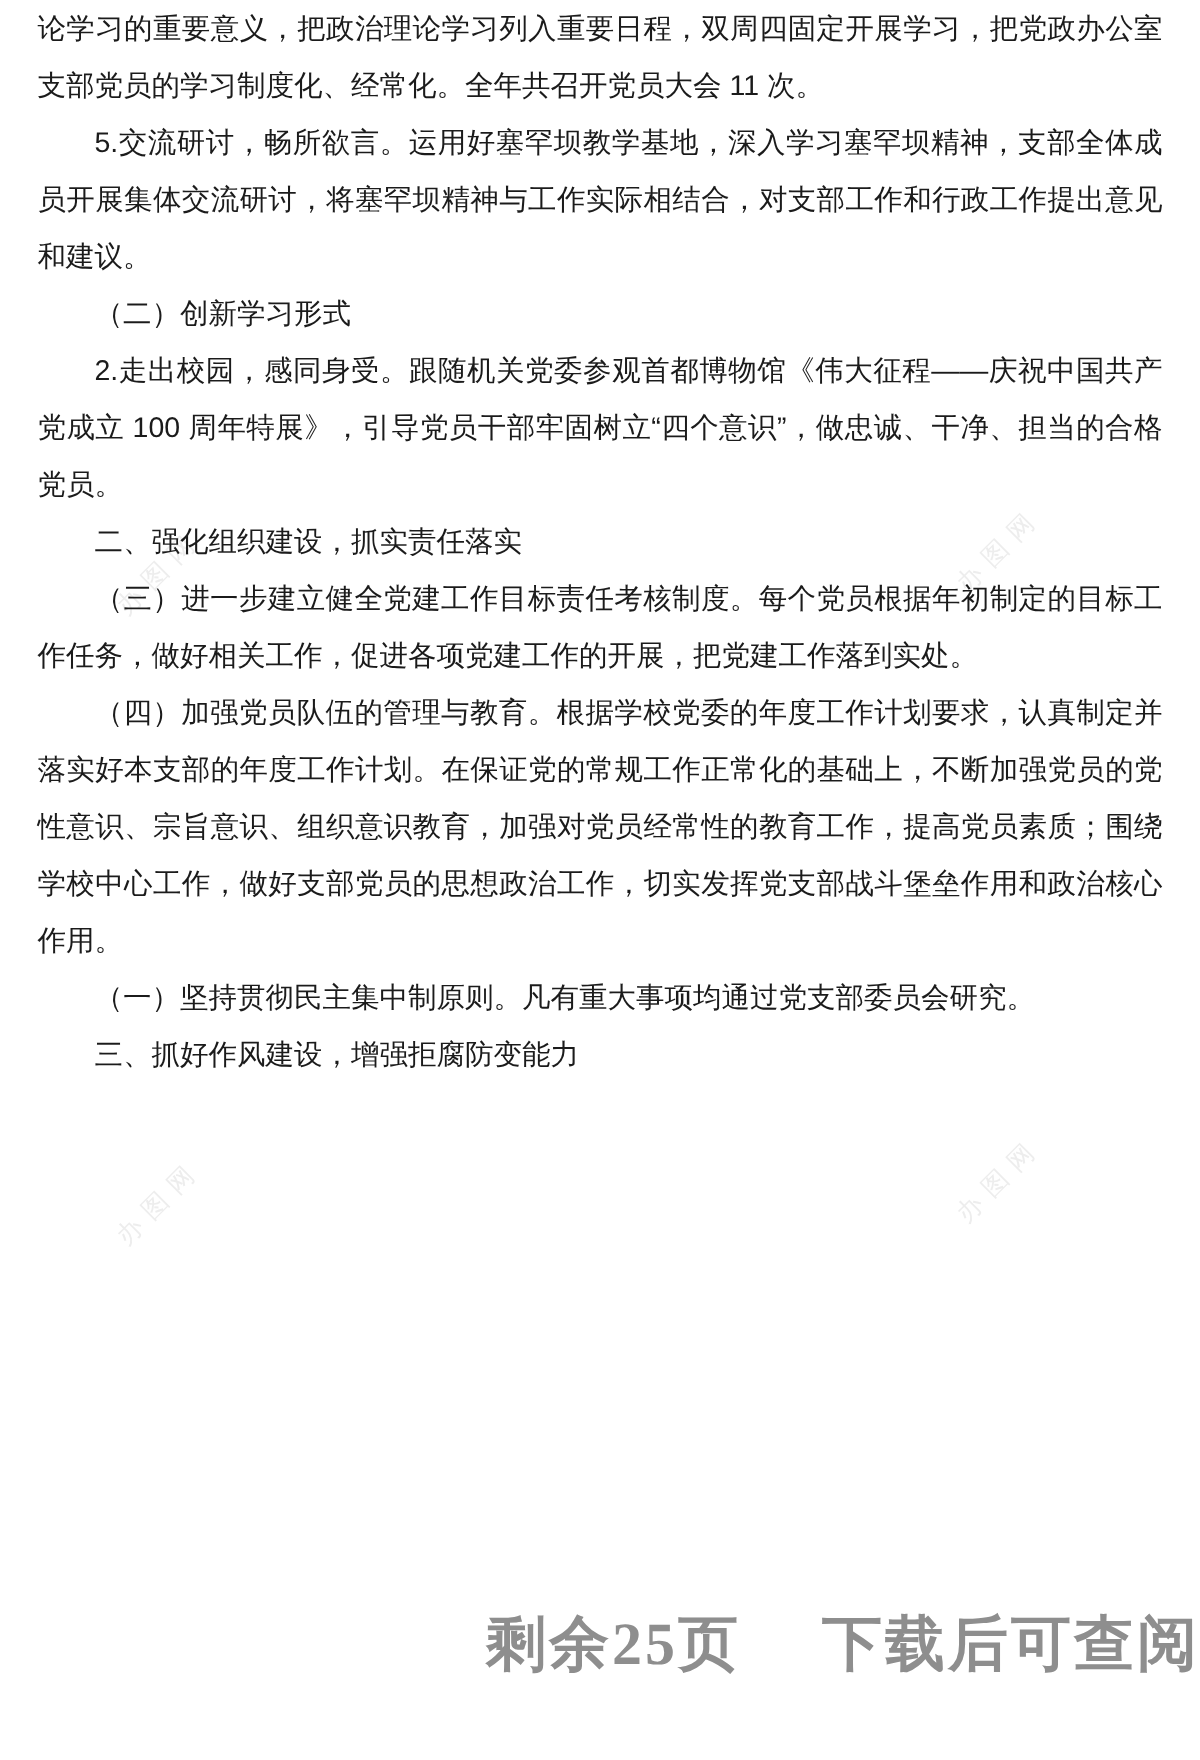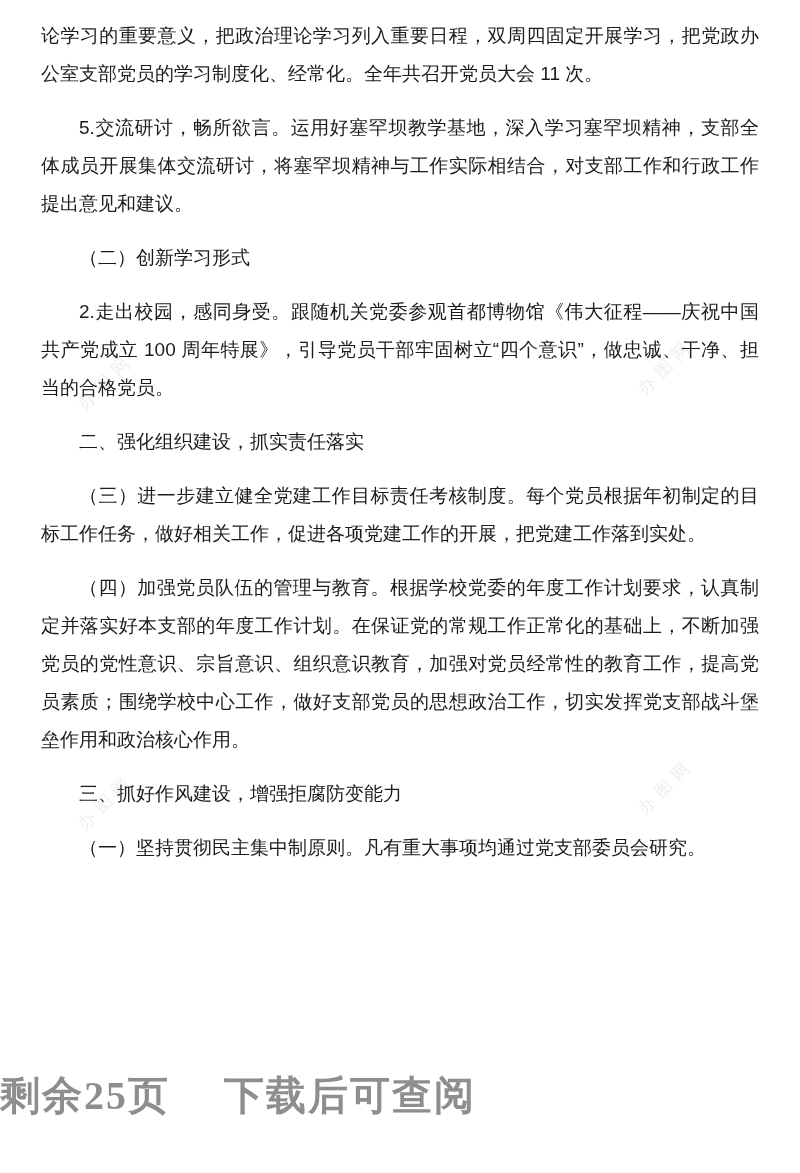--- a/index.html
+++ b/index.html
@@ -16,38 +16,38 @@
   }
   .doc {
     position: absolute;
     top: 1px;
     left: 25px;
     width: 750px;
     font-size: 19px;
     line-height: 38px;
     text-align: justify;
   }
-  .doc p { margin: 16px; }
+  .doc p { margin: 0; }
   .doc p.indent { text-indent: 2em; }
   .watermark {
     position: absolute;
     color: rgba(110, 110, 110, 0.12);
     font-size: 17px;
     letter-spacing: 7px;
     transform: rotate(-45deg);
     white-space: nowrap;
     pointer-events: none;
     user-select: none;
   }
   .footer-notice {
     position: absolute;
     left: 0;
     right: 0;
     top: 1068px;
-    text-align: left;
+    text-align: right;
     font-family: "Liberation Serif", "DejaVu Serif", serif;
     font-weight: bold;
     font-size: 40px;
     color: #8e8e8e;
     letter-spacing: 2px;
   }
 </style>
 </head>
 <body>
 
@@ -59,19 +59,19 @@
   <span class="watermark" style="left: 630px; top: 775px;">办图网</span>
 
   <div class="doc">
       <p>论学习的重要意义，把政治理论学习列入重要日程，双周四固定开展学习，把党政办公室支部党员的学习制度化、经常化。全年共召开党员大会 11 次。</p>
       <p class="indent">5.交流研讨，畅所欲言。运用好塞罕坝教学基地，深入学习塞罕坝精神，支部全体成员开展集体交流研讨，将塞罕坝精神与工作实际相结合，对支部工作和行政工作提出意见和建议。</p>
       <p class="indent">（二）创新学习形式</p>
       <p class="indent">2.走出校园，感同身受。跟随机关党委参观首都博物馆《伟大征程——庆祝中国共产党成立 100 周年特展》，引导党员干部牢固树立“四个意识”，做忠诚、干净、担当的合格党员。</p>
       <p class="indent">二、强化组织建设，抓实责任落实</p>
       <p class="indent">（三）进一步建立健全党建工作目标责任考核制度。每个党员根据年初制定的目标工作任务，做好相关工作，促进各项党建工作的开展，把党建工作落到实处。</p>
       <p class="indent">（四）加强党员队伍的管理与教育。根据学校党委的年度工作计划要求，认真制定并落实好本支部的年度工作计划。在保证党的常规工作正常化的基础上，不断加强党员的党性意识、宗旨意识、组织意识教育，加强对党员经常性的教育工作，提高党员素质；围绕学校中心工作，做好支部党员的思想政治工作，切实发挥党支部战斗堡垒作用和政治核心作用。</p>
+      <p class="indent">（一）坚持贯彻民主集中制原则。凡有重大事项均通过党支部委员会研究。</p>
       <p class="indent">三、抓好作风建设，增强拒腐防变能力</p>
-      <p class="indent">（一）坚持贯彻民主集中制原则。凡有重大事项均通过党支部委员会研究。</p>
     </div>
 
   <div class="footer-notice">剩余25页　 下载后可查阅</div>
 
 </div>
 
 </body></html>

